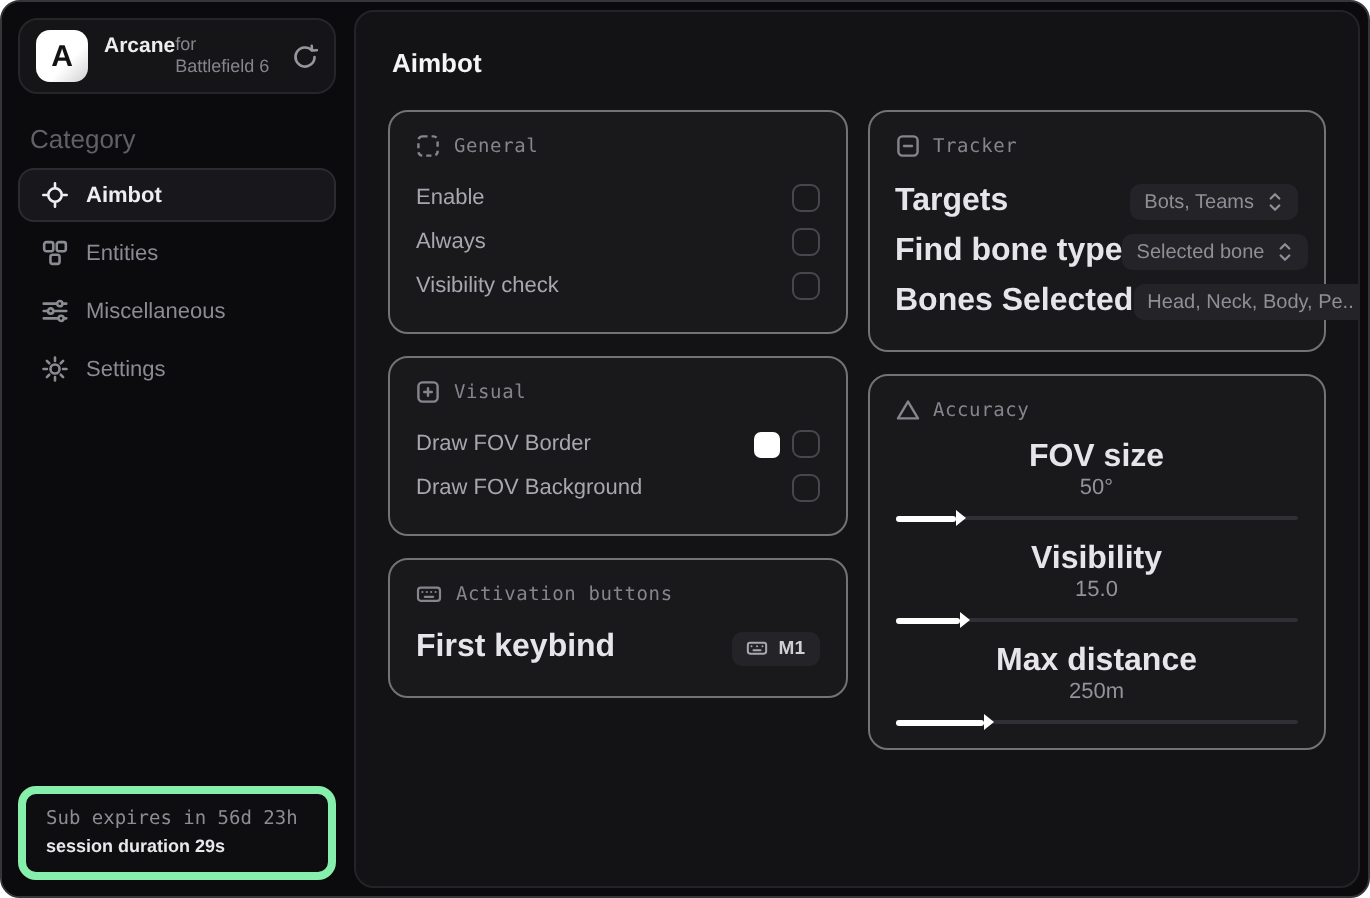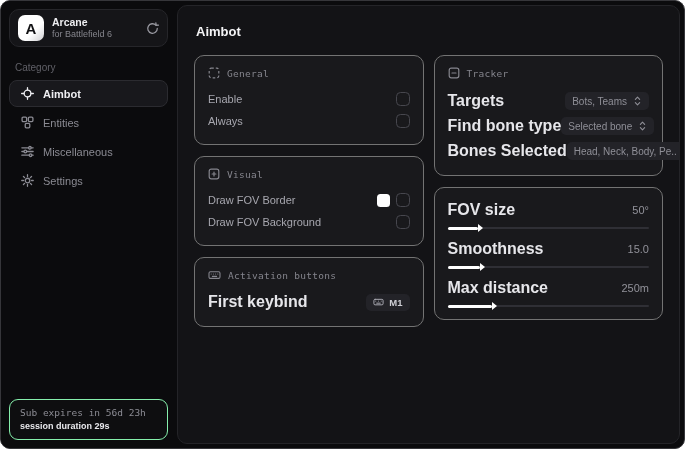--- a/index.html
+++ b/index.html
@@ -9,31 +9,31 @@
     background:#0b0b0d;border:1px solid #36363a;border-radius:10px;
     font-family:"Liberation Sans",sans-serif;
   }
   
   .sidebar{width:175px;flex:none;display:flex;flex-direction:column;padding:8px;background:#0b0b0d;}
   .app-card{display:flex;align-items:center;gap:8px;background:#151518;border:1px solid #26262a;
     border-radius:10px;padding:5px 8px;height:38px;flex:none;}
   .logo{width:26px;height:26px;border-radius:7px;flex:none;
     background:linear-gradient(135deg,#ffffff 62%,#cfcfd2 100%);
     color:#121214;font-weight:700;font-size:15px;display:flex;align-items:center;justify-content:center;}
-  .app-text{display:flex;flex-direction:column;line-height:1.25;min-width:0;}
+  .app-text{display:flex;flex-direction:row;line-height:1.25;min-width:0;}
   .app-name{font-size:10.5px;font-weight:700;color:#ededf0;}
   .app-subtitle{font-size:9px;color:#85858c;}
   .refresh-btn{margin-left:auto;color:#96969e;display:flex;align-items:center;cursor:pointer;}
-  .category-label{font-size:10px;color:#606067;margin:15px 6px 7px 6px;}
+  .category-label{font-size:13px;color:#606067;margin:15px 6px 7px 6px;}
   .nav{display:flex;flex-direction:column;gap:2px;}
   .nav-item{height:27px;display:flex;align-items:center;gap:9px;padding:0 11px;border-radius:8px;
     color:#8b8b93;font-size:11px;border:1px solid transparent;cursor:pointer;}
   .nav-item.active{background:#18181c;border-color:#2b2b30;color:#eeeef2;font-weight:600;}
   .nav-icon{display:flex;flex:none;}
-  .footer-box{margin-top:auto;border:1px solid #86efac;border-radius:9px;padding:7px 10px 8px;background:#0e0e10;}
+  .footer-box{margin-top:auto;border:4px solid #86efac;border-radius:9px;padding:7px 10px 8px;background:#0e0e10;}
   .footer-line1{font-family:"DejaVu Sans Mono",monospace;font-size:9.5px;color:#8c8c94;white-space:nowrap;}
   .footer-line2{font-size:9px;font-weight:700;color:#e8e8ec;margin-top:3px;}
   
   .main{flex:1;margin:4px 4px 4px 1px;background:#131316;border:1px solid #242428;border-radius:10px;
     padding:14px 16px;display:flex;flex-direction:column;overflow:hidden;}
   .main-title{font-size:13px;font-weight:700;color:#f4f4f6;margin:4px 0 16px 2px;}
   .columns{display:flex;gap:10px;align-items:flex-start;}
   .col{flex:1;display:flex;flex-direction:column;gap:11px;min-width:0;}
   .card{background:#19191c;border:1px solid #737373;border-radius:10px;padding:11px 13px 12px;}
   .card-header{display:flex;align-items:center;gap:7px;color:#85858d;
@@ -47,21 +47,21 @@
   .swatch{width:13px;height:13px;border-radius:3.5px;background:#ffffff;flex:none;cursor:pointer;}
   .kbd-pill{display:flex;align-items:center;gap:5px;background:#232328;border-radius:5px;
     padding:3px 7px;color:#cfcfd5;font-size:9.5px;font-weight:600;cursor:pointer;}
   .kbd-pill .kicon{color:#a8a8b0;display:flex;}
   .select-pill{display:flex;align-items:flex-end;gap:6px;background:#232328;border-radius:5px;
     padding:3px 7px;color:#8f8f97;font-size:10px;cursor:pointer;max-width:148px;}
   .select-pill .txt{white-space:nowrap;overflow:hidden;text-overflow:ellipsis;}
   .select-pill .uicon{color:#8f8f97;display:flex;flex:none;}
   .slider-group{margin-top:2px;margin-bottom:11px;}
   .slider-group:last-child{margin-bottom:0;}
-  .slider-head{display:flex;align-items:center;justify-content:space-between;margin-bottom:8px;}
+  .slider-head{display:flex;align-items:center;margin-bottom:8px;flex-direction:column;}
   .slider-value{color:#92929a;font-size:11px;}
   .track{position:relative;height:2px;background:#2f2f35;border-radius:2px;cursor:pointer;}
   .fill{position:absolute;left:0;top:-0.5px;height:3px;background:#ffffff;border-radius:2px;}
   .fill::after{content:"";position:absolute;right:-5px;top:-2.5px;
     border-top:4px solid transparent;border-bottom:4px solid transparent;border-left:5px solid #ffffff;}
   svg{display:block;}
 </style>
 </head>
 <body>
 
@@ -152,20 +152,24 @@
             <span>General</span>
           </div>
           <div class="row">
             <span class="lbl-muted">Enable</span>
             <span class="checkbox"></span>
           </div>
           <div class="row">
             <span class="lbl-muted">Always</span>
             <span class="checkbox"></span>
           </div>
+          <div class="row">
+            <span class="lbl-muted">Visibility check</span>
+            <span class="checkbox"></span>
+          </div>
         </div>
 
         <div class="card">
           <div class="card-header">
             <span>
               <svg width="12" height="12" viewBox="0 0 12 12" fill="none" stroke="currentColor" stroke-width="1.2" stroke-linecap="round">
                 <rect x="1.2" y="1.2" width="9.6" height="9.6" rx="2"></rect>
                 <path d="M6 4.1v3.8M4.1 6h3.8"></path>
               </svg>
             </span>
@@ -250,34 +254,42 @@
               <span class="uicon">
                 <svg width="9" height="12" viewBox="0 0 10 14" fill="none" stroke="currentColor" stroke-width="1.3" stroke-linecap="round" stroke-linejoin="round">
                   <path d="m2.5 5 2.5-2.5L7.5 5M2.5 9l2.5 2.5L7.5 9"></path>
                 </svg>
               </span>
             </span>
           </div>
         </div>
 
         <div class="card">
+          <div class="card-header">
+            <span>
+              <svg width="12" height="12" viewBox="0 0 12 12" fill="none" stroke="currentColor" stroke-width="1.2" stroke-linejoin="round">
+                <path d="M6 1.8 11 10.2H1Z"></path>
+              </svg>
+            </span>
+            <span>Accuracy</span>
+          </div>
 
           <div class="slider-group">
             <div class="slider-head">
               <span class="lbl-strong">FOV size</span>
               <span class="slider-value">50°</span>
             </div>
             <div class="track">
               <div class="fill" style="width: 15%;"></div>
             </div>
           </div>
 
           <div class="slider-group">
             <div class="slider-head">
-              <span class="lbl-strong">Smoothness</span>
+              <span class="lbl-strong">Visibility</span>
               <span class="slider-value">15.0</span>
             </div>
             <div class="track">
               <div class="fill" style="width: 16%;"></div>
             </div>
           </div>
 
           <div class="slider-group">
             <div class="slider-head">
               <span class="lbl-strong">Max distance</span>

